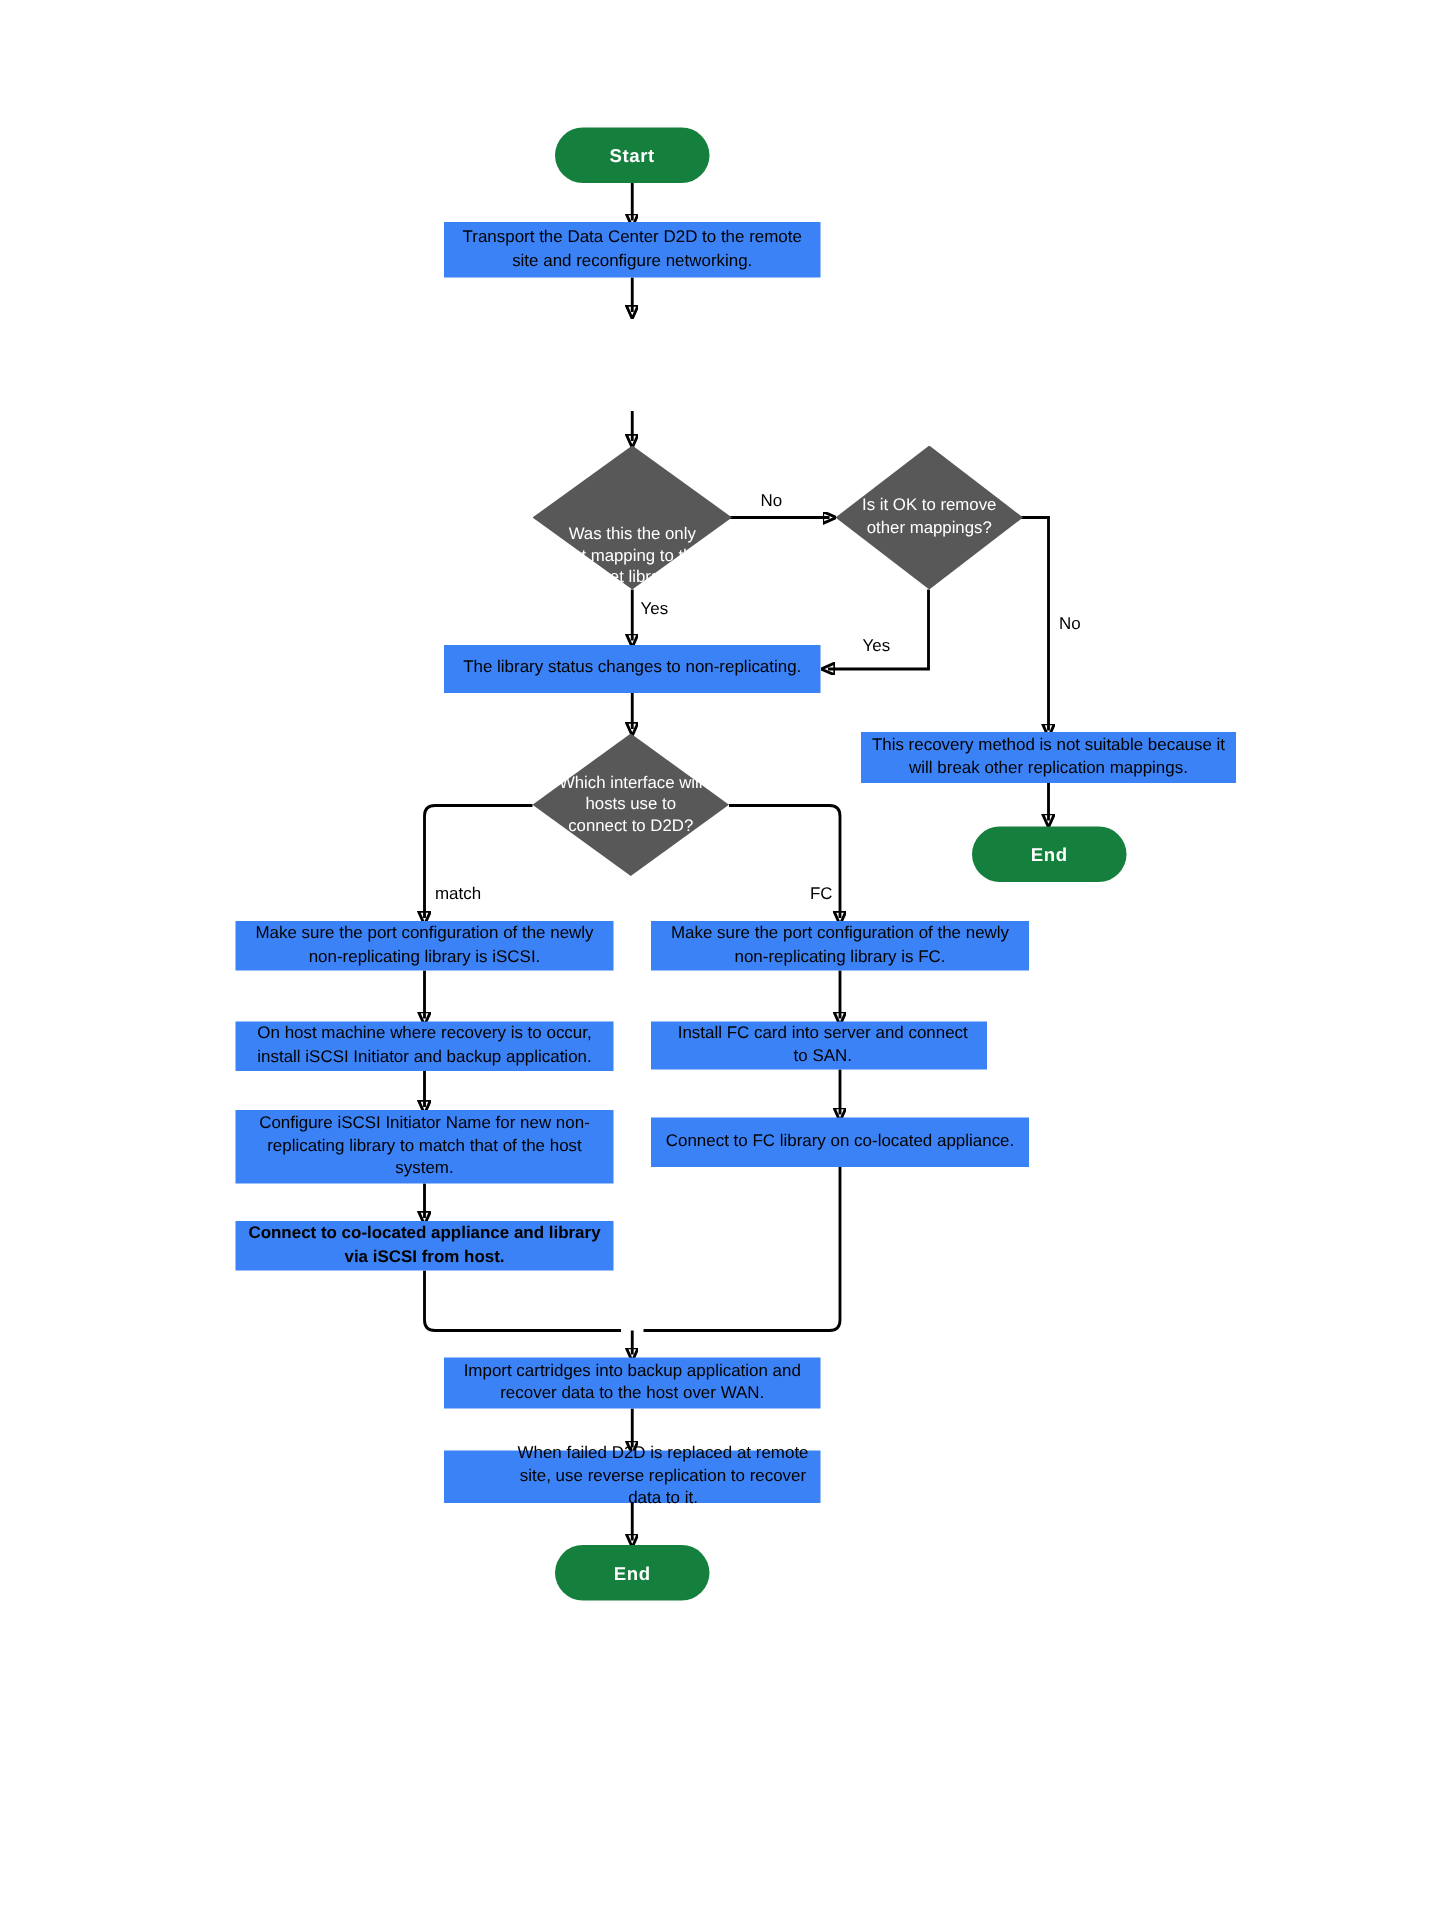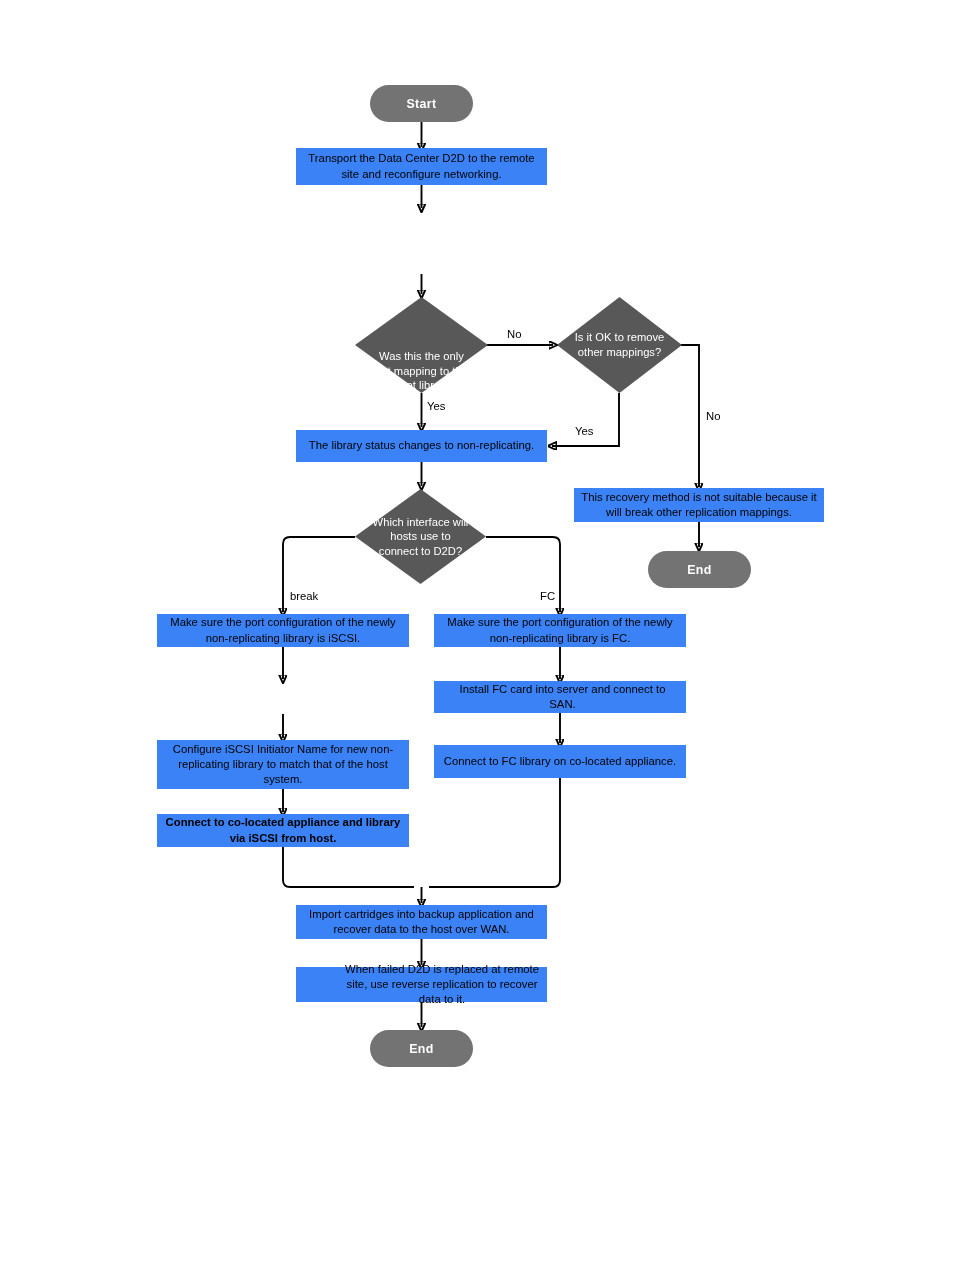--- a/index.html
+++ b/index.html
@@ -29,21 +29,21 @@
     text-align: center;
   }
   .process {
     background: #3b82f6;
     color: #000000;
     font-size: 11.3px;
     line-height: 15.2px;
     padding: 4px 7px;
   }
   .terminal {
-    background: #737373;
+    background: #15803d;
     color: #ffffff;
     font-size: 12.4px;
     font-weight: bold;
     border-radius: 19px;
     letter-spacing: 0.4px;
   }
   .decision-wrap {
     position: absolute;
     display: flex;
     align-items: center;
@@ -170,37 +170,40 @@
 
   <div class="node terminal" style="left:648px; top:551px; width:103px; height:37px;">
     <span>End</span>
   </div>
 
   <div class="decision-wrap" style="left:355px; top:489px; width:131px; height:95px;">
     <div class="decision-shape"></div>
     <div class="decision-label">Which interface will hosts use to connect to D2D?</div>
   </div>
 
-  <div class="edge-label" style="left:290px; top:590px;">break</div>
+  <div class="edge-label" style="left:290px; top:590px;">match</div>
   <div class="edge-label" style="left:540px; top:590px;">FC</div>
 
   <div class="node process" style="left:157px; top:614px; width:252px; height:33px;">
     <span>Make sure the port configuration of the newly non-replicating library is iSCSI.</span>
   </div>
+  <div class="node process" style="left:157px; top:681px; width:252px; height:33px;">
+    <span>On host machine where recovery is to occur, install iSCSI Initiator and backup application.</span>
+  </div>
   <div class="node process" style="left:157px; top:740px; width:252px; height:49px;">
     <span>Configure iSCSI Initiator Name for new non-replicating library to match that of the host system.</span>
   </div>
   <div class="node process" style="left:157px; top:814px; width:252px; height:33px;font-weight:bold;">
     <span>Connect to co-located appliance and library via iSCSI from host.</span>
   </div>
 
   <div class="node process" style="left:434px; top:614px; width:252px; height:33px;">
     <span>Make sure the port configuration of the newly non-replicating library is FC.</span>
   </div>
-  <div class="node process" style="left:434px; top:681px; width:252px; height:32px;padding-left:12px;">
+  <div class="node process" style="left:434px; top:681px; width:224px; height:32px;padding-left:12px;">
     <span>Install FC card into server and connect to SAN.</span>
   </div>
   <div class="node process" style="left:296px; top:905px; width:251px; height:34px;">
     <span>Import cartridges into backup application and recover data to the host over WAN.</span>
   </div>
 
   <div class="node process" style="left:434px; top:745px; width:252px; height:33px;">
     <span>Connect to FC library on co-located appliance.</span>
   </div>
   <div class="node process" style="left:296px; top:967px; width:251px; height:35px;padding-left:48px;">

